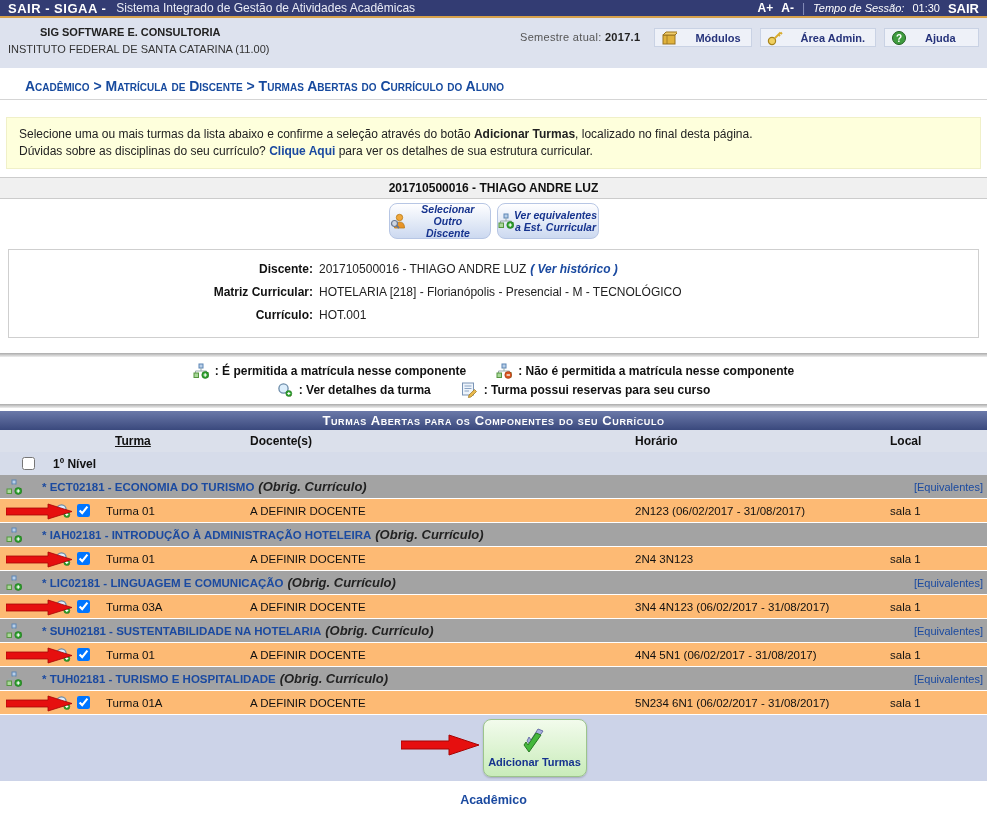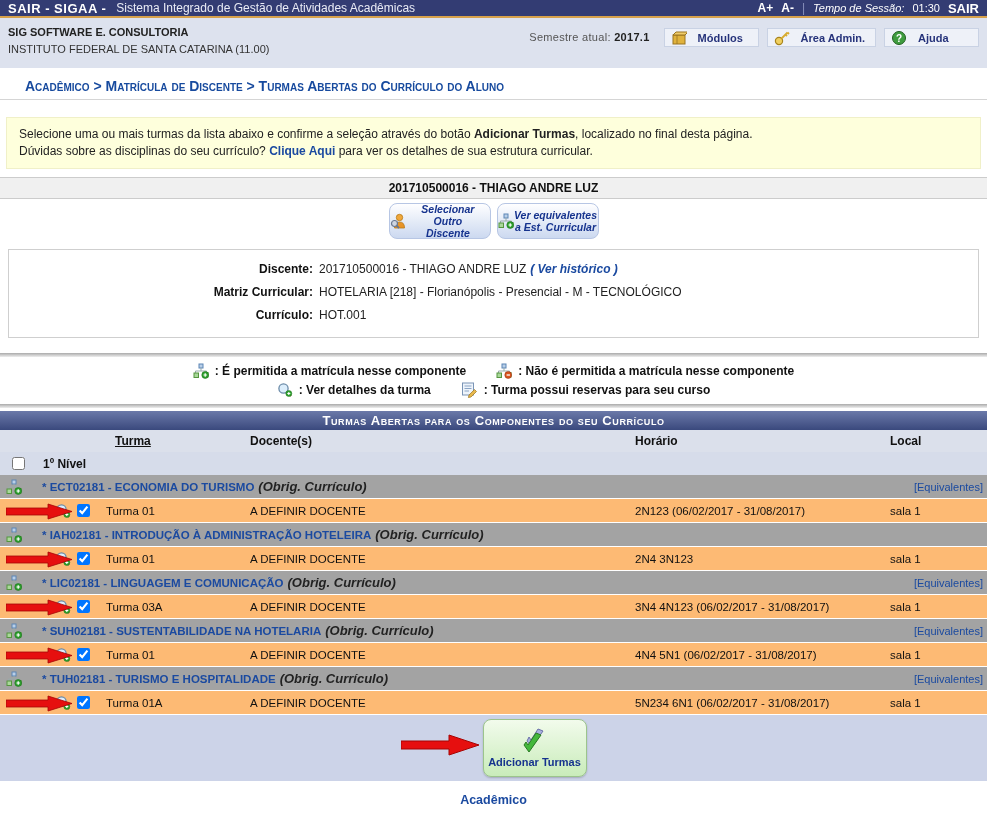--- a/index.html
+++ b/index.html
@@ -13,26 +13,26 @@
   .sysname { margin-left:10px; font-size:12px; color:#e9ebf5; }
   .top-right { margin-left:auto; display:flex; align-items:center; gap:8px; }
   .fontbtn { font-weight:bold; font-size:12px; cursor:pointer; }
   .sess-sep { color:#8891bb; }
   .sess-label { font-style:italic; font-size:11px; }
   .sess-time { font-size:11px; }
   .sair { font-weight:bold; font-size:13px; cursor:pointer; }
 
   
   .subheader { height:50px; background:#dde2ee; display:flex; padding:4px 8px 0 8px; }
-  .unit1 { font-weight:bold; font-size:11px; color:#222; margin-top:4px; }
+  .unit1 { font-weight:bold; font-size:11px; color:#222; margin-top:4px;margin-left:32px; }
   .unit2 { font-size:11px; color:#333; margin-top:5px; }
   .sub-right { margin-left:auto; display:flex; align-items:flex-start; gap:8px; margin-top:6px; }
   .semestre { font-size:11px; color:#555; margin-top:3px; margin-right:6px; letter-spacing:.3px; }
   .semestre b { color:#222; }
-  .hbtn { display:flex; align-items:center; gap:11px; background:#eef1f8; border:1px solid #c9d2e4;
+  .hbtn { display:flex; align-items:center; gap:18px; background:#eef1f8; border:1px solid #c9d2e4;
           padding:2px 10px 2px 6px; height:19px; min-width:95px; color:#26337b; font-weight:bold;
           font-size:11px; cursor:pointer; }
   .hbtn svg { flex:0 0 auto; }
 
   
   .breadcrumb { margin:6px 0 0 0; padding:4px 0 5px 25px; border-bottom:1px solid #d5d5d5; }
   .breadcrumb span { color:#174a9e; font-weight:bold; font-variant:small-caps; font-size:14px; cursor:pointer; }
 
   
   .infobox { margin:17px 6px 0 6px; background:#feffdc; border:1px solid #f0f0c8;
@@ -68,21 +68,21 @@
   .legline svg { flex:0 0 auto; }
 
   
   .tbl { margin-top:3px; }
   .tcaption { height:19px; background:linear-gradient(#6b79a9,#3a497d); display:flex;
               align-items:center; justify-content:center; }
   .tcaption span { color:#fff; font-variant:small-caps; font-weight:bold; font-size:13px; letter-spacing:.6px; }
   .grid { display:grid; grid-template-columns:100px 150px 385px 255px 1fr; align-items:center; }
   .thead { height:22px; background:#dbe0eb; font-weight:bold; color:#111; }
   .thead .c2 { padding-left:15px;text-decoration:underline; }
-  .levelrow { height:23px; background:#d6dcea; display:flex; align-items:center; }
+  .levelrow { height:23px; background:#d6dcea; display:flex; align-items:center;padding-left:10px; }
   .levelrow input { margin-left:12px; }
   .levelrow span { font-weight:bold; margin-left:18px; color:#111; }
   .courserow { height:24px; background:#a3a3a3; display:flex; align-items:center; border-bottom:1px solid #fff; }
   .courserow .cicon { width:28px; display:flex; justify-content:center; }
   .ctitle { color:#1b4aa0; font-weight:bold; font-size:11.5px; margin-left:14px; cursor:pointer; }
   .cnote { font-style:italic; font-weight:bold; color:#222; font-size:13px; margin-left:4px; }
   .cequiv { margin-left:auto; margin-right:4px; color:#1b4aa0; font-size:11px; cursor:pointer; }
   .classrow { height:24px; background:#fdba74; border-bottom:1px solid #fff; position:relative; }
   .classrow .c1 { display:flex; justify-content:flex-end; align-items:center; height:100%; padding-right:10px; }
   .classrow .mag { position:absolute; left:55px; top:4px; }

